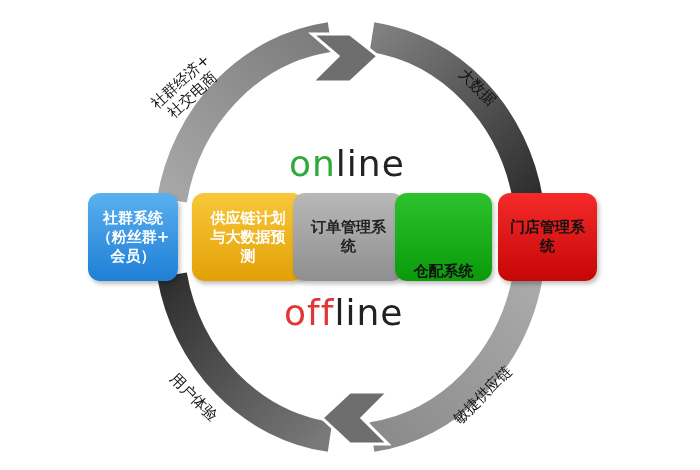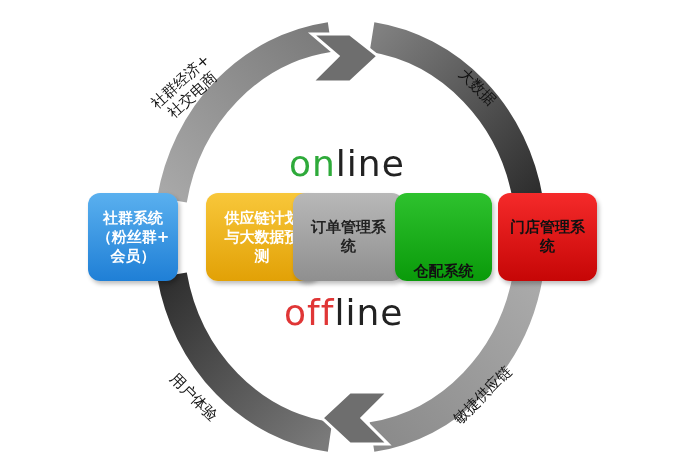--- a/index.html
+++ b/index.html
@@ -9,21 +9,21 @@
   .box {
     position: absolute; top: 193px; height: 88px;
     border-radius: 12px;
     display: flex; align-items: center; justify-content: center;
     text-align: center; font-weight: bold; font-size: 15px; line-height: 19px;
     box-shadow: 2px 3px 4px rgba(0,0,0,0.25);
     padding: 0 6px; box-sizing: border-box;
   }
   .box span { display: block; white-space: pre-line; }
   .box-blue   { left: 88px;  width: 90px; background: linear-gradient(#5ab0ef, #1f7fd6); color: #fff; }
-  .box-yellow { left: 206px; width: 112px; background: linear-gradient(#f8c73a, #e2a106); color: #fff; }
+  .box-yellow { left: 192px; width: 112px; background: linear-gradient(#f8c73a, #e2a106); color: #fff; }
   .box-gray   { left: 293px; width: 111px; background: linear-gradient(#b8b8b8, #8f8f8f); color: #222; }
   .box-green  { left: 395px; width: 97px; background: linear-gradient(#2ec22e, #0a9a0a); color: #111; align-items: flex-end; }
   .box-red    { left: 498px; width: 99px; background: linear-gradient(#f52a2a, #c60606); color: #111; }
   .wordmark {
     position: absolute; font-size: 36px; letter-spacing: 1px;
     font-family: "DejaVu Sans", "Liberation Sans", sans-serif; color: #222;
   }
   .wm-online  { left: 289px; top: 143px; }
   .wm-offline { left: 284px; top: 292px; }
   .wm-online .acc  { color: #2eaa3a; }

